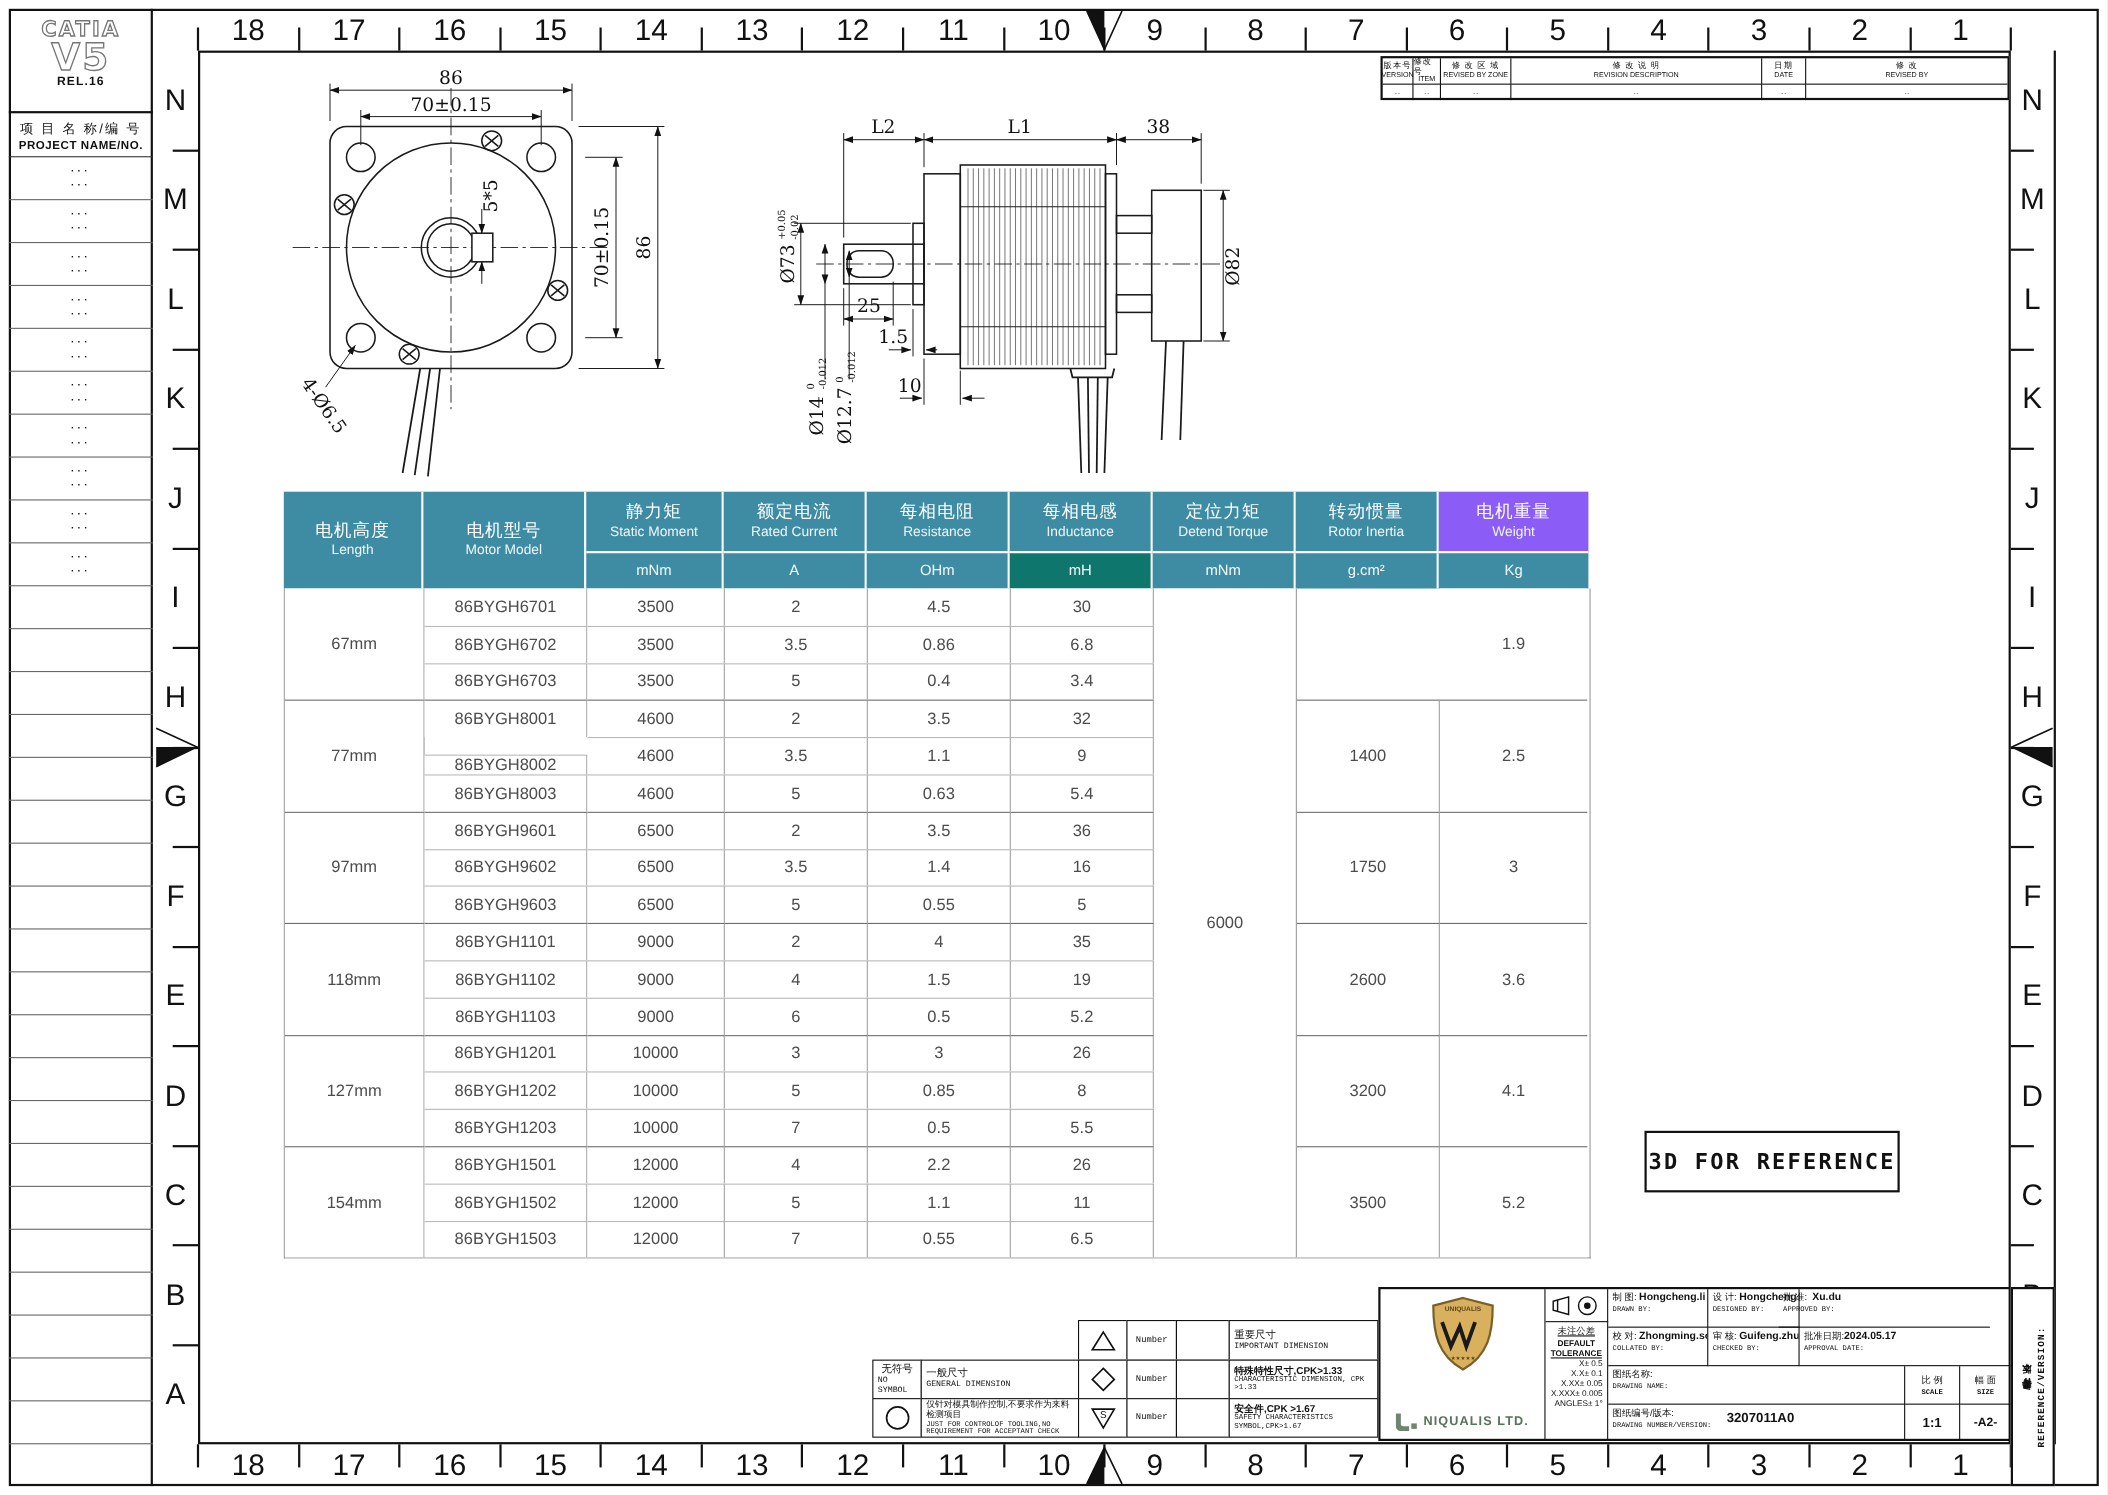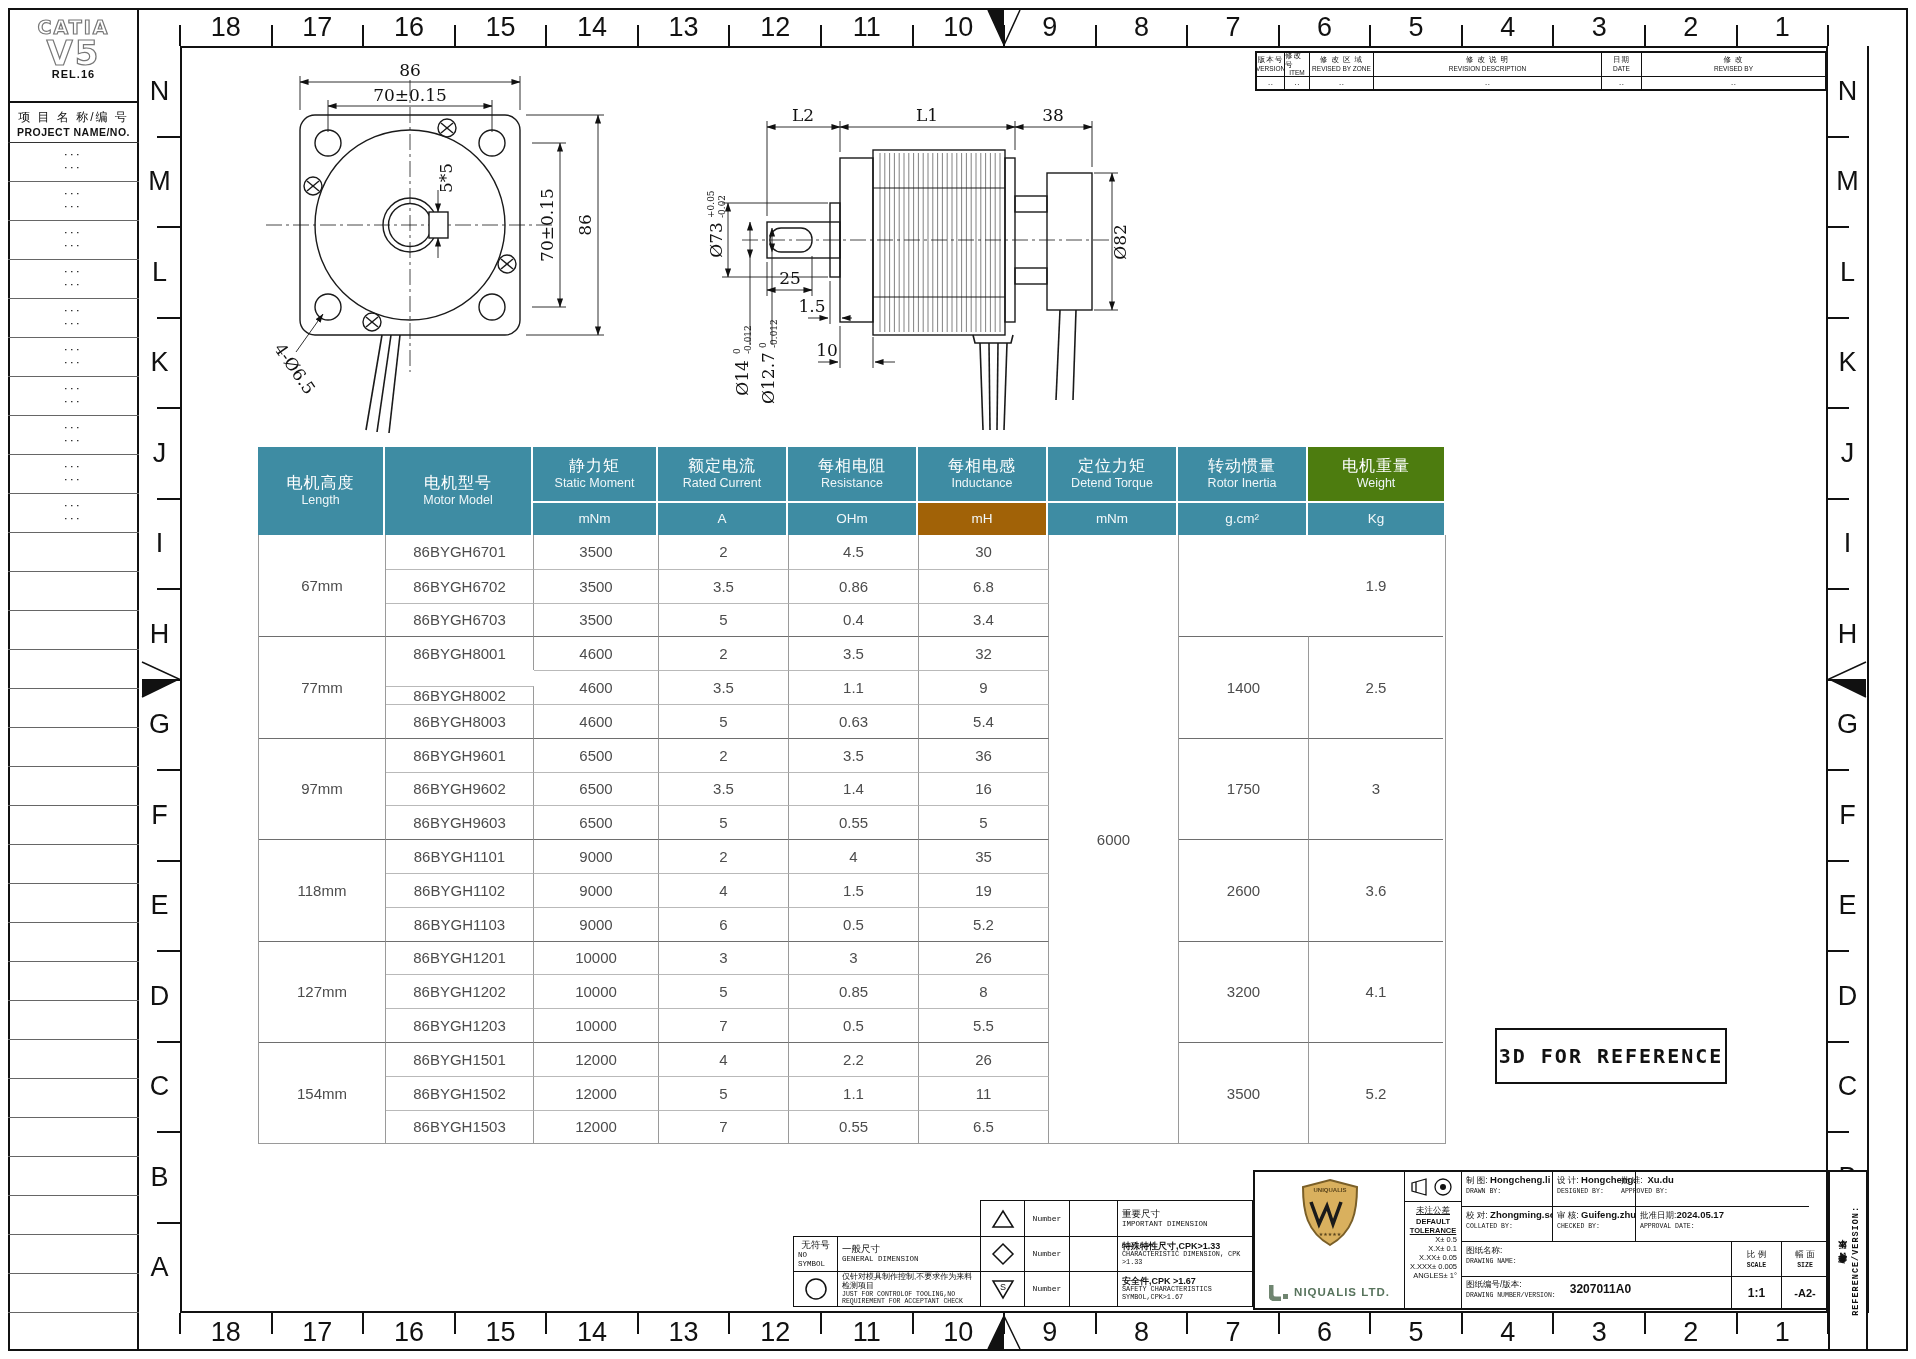--- a/index.html
+++ b/index.html
@@ -479,32 +479,32 @@
         <div class="hd unit" style="background: rgb(62, 140, 163); grid-area: 2 / 4; border-right: 2px solid rgb(255, 255, 255);">A</div>
         <div class="hd" style="background: rgb(62, 140, 163); grid-area: 1 / 5; border-bottom: 2px solid rgb(255, 255, 255); border-right: 2px solid rgb(255, 255, 255);">
           <div class="cn">每相电阻</div>
           <div class="en">Resistance</div>
         </div>
         <div class="hd unit" style="background: rgb(62, 140, 163); grid-area: 2 / 5; border-right: 2px solid rgb(255, 255, 255);">OHm</div>
         <div class="hd" style="background: rgb(62, 140, 163); grid-area: 1 / 6; border-bottom: 2px solid rgb(255, 255, 255); border-right: 2px solid rgb(255, 255, 255);">
           <div class="cn">每相电感</div>
           <div class="en">Inductance</div>
         </div>
-        <div class="hd unit" style="background: #a16207; grid-area: 2 / 6; border-right: 2px solid rgb(255, 255, 255);">mH</div>
+        <div class="hd unit" style="background: #0f766e; grid-area: 2 / 6; border-right: 2px solid rgb(255, 255, 255);">mH</div>
         <div class="hd" style="background: rgb(62, 140, 163); grid-area: 1 / 7; border-bottom: 2px solid rgb(255, 255, 255); border-right: 2px solid rgb(255, 255, 255);">
           <div class="cn">定位力矩</div>
           <div class="en">Detend Torque</div>
         </div>
         <div class="hd unit" style="background: rgb(62, 140, 163); grid-area: 2 / 7; border-right: 2px solid rgb(255, 255, 255);">mNm</div>
         <div class="hd" style="background: rgb(62, 140, 163); grid-area: 1 / 8; border-bottom: 2px solid rgb(255, 255, 255); border-right: 2px solid rgb(255, 255, 255);">
           <div class="cn">转动惯量</div>
           <div class="en">Rotor Inertia</div>
         </div>
         <div class="hd unit" style="background: rgb(62, 140, 163); grid-area: 2 / 8; border-right: 2px solid rgb(255, 255, 255);">g.cm²</div>
-        <div class="hd" style="background: #4d7c0f; grid-area: 1 / 9; border-bottom: 2px solid rgb(255, 255, 255);">
+        <div class="hd" style="background: #8b5cf6; grid-area: 1 / 9; border-bottom: 2px solid rgb(255, 255, 255);">
           <div class="cn">电机重量</div>
           <div class="en">Weight</div>
         </div>
         <div class="hd unit" style="background: rgb(62, 140, 163); grid-area: 2 / 9;">Kg</div>
       </div>
     <div id="spec-body" style="grid-template-columns: 127px 148px 125px 130px 130px 130px 130px 130px 134px; grid-template-rows: repeat(18, 33.8px);">
         <div class="td" style="grid-area: 1 / 1 / span 3; border-right: 1px solid rgb(154, 154, 154);">67mm</div>
         <div class="td" style="grid-area: 1 / 2 / span 1; border-right: 1px solid rgb(154, 154, 154);">86BYGH6701</div>
         <div class="td" style="grid-area: 1 / 3 / span 1; border-right: 1px solid rgb(154, 154, 154);">3500</div>
         <div class="td" style="grid-area: 1 / 4 / span 1; border-right: 1px solid rgb(154, 154, 154);">2</div>

